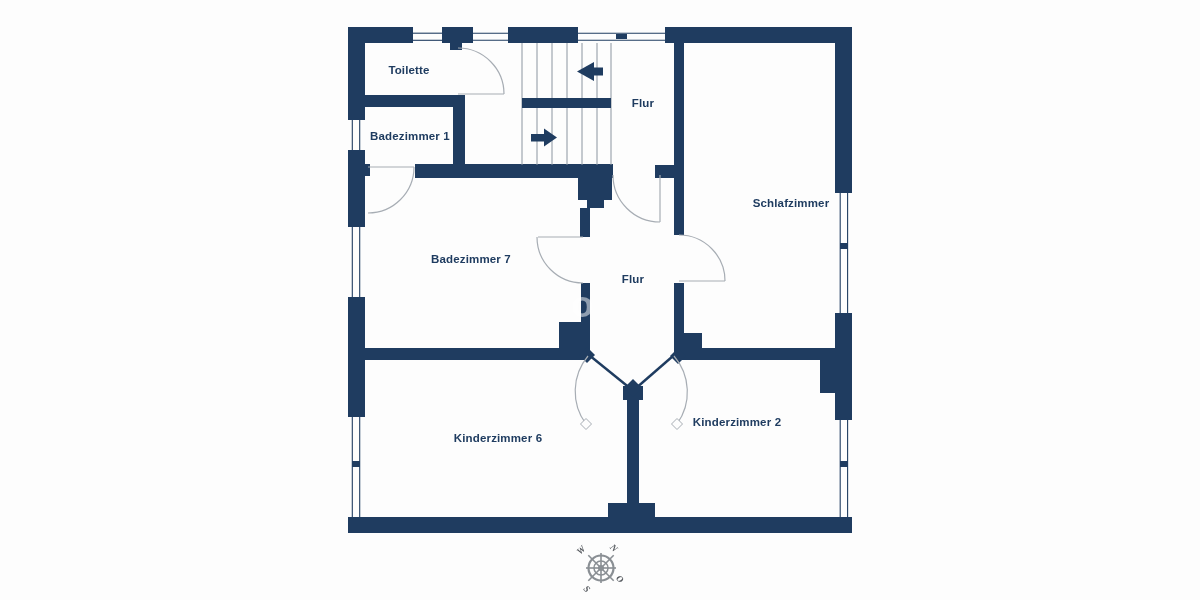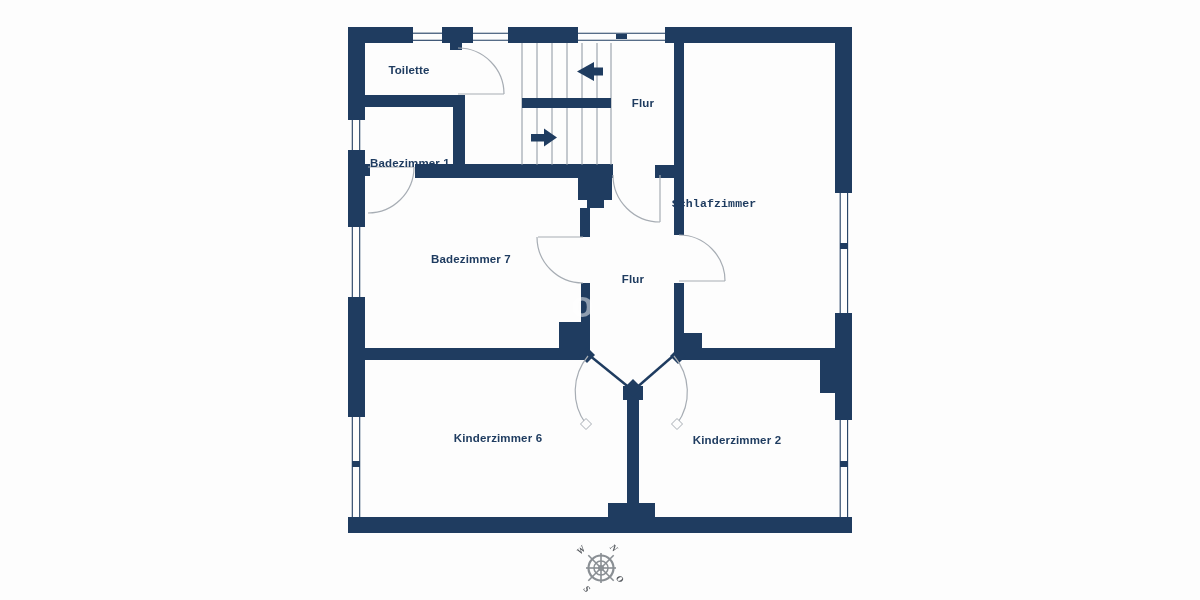--- a/index.html
+++ b/index.html
@@ -143,27 +143,27 @@
       <g stroke-width="1.6">
         <line x1="601" y1="553" x2="601" y2="583"></line>
         <line x1="586" y1="568" x2="616" y2="568"></line>
         <line x1="588.3" y1="555.3" x2="613.7" y2="580.7"></line>
         <line x1="613.7" y1="555.3" x2="588.3" y2="580.7"></line>
       </g>
     </g>
   </svg>
 
   <div class="room-label" style="left:409px;top:70px;">Toilette</div>
-  <div class="room-label" style="left:410px;top:136px;margin-top:27px;">Badezimmer 1</div>
+  <div class="room-label" style="left:410px;top:136px;">Badezimmer 1</div>
   <div class="room-label" style="left:643px;top:103px;">Flur</div>
-  <div class="room-label" style="left:714px;top:203px;font-family:Liberation Mono, monospace;">Schlafzimmer</div>
+  <div class="room-label" style="left:791px;top:203px;">Schlafzimmer</div>
   <div class="room-label" style="left:471px;top:259px;">Badezimmer 7</div>
   <div class="room-label" style="left:633px;top:279px;">Flur</div>
   <div class="room-label" style="left:498px;top:438px;">Kinderzimmer 6</div>
-  <div class="room-label" style="left:737px;top:440px;">Kinderzimmer 2</div>
+  <div class="room-label" style="left:737px;top:422px;">Kinderzimmer 2</div>
 
   <span class="compass-letter" style="left:614px;top:548px;--rot:45deg;">N</span>
   <span class="compass-letter" style="left:620px;top:579px;--rot:45deg;">O</span>
   <span class="compass-letter" style="left:587px;top:589px;--rot:45deg;">S</span>
   <span class="compass-letter" style="left:581px;top:550px;--rot:-45deg;">W</span>
 
   <span class="watermark">o</span>
 </div>
 
 </body></html>

